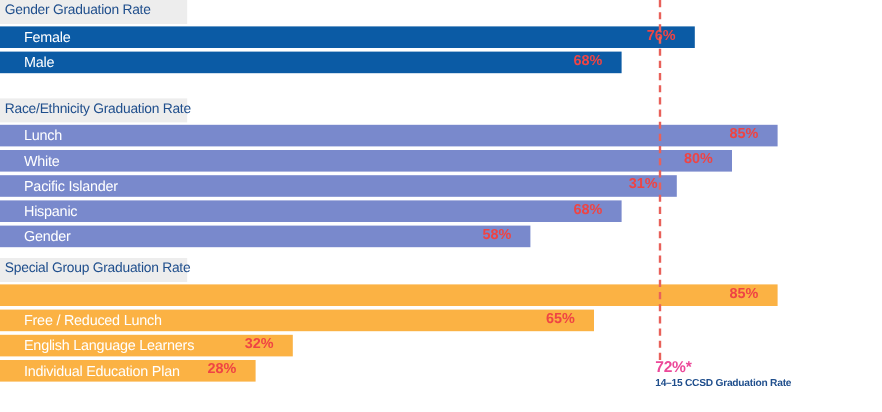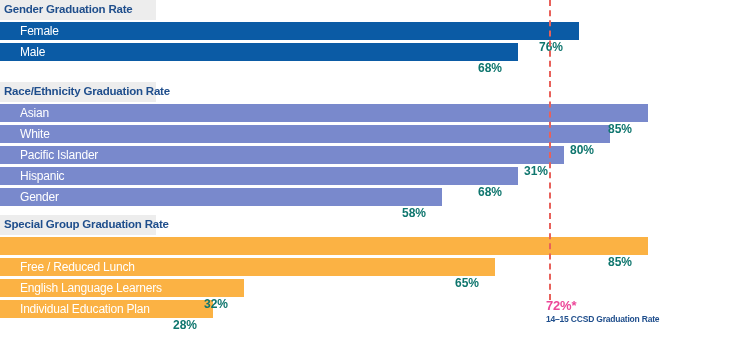--- a/index.html
+++ b/index.html
@@ -38,21 +38,21 @@
     height: 20px;
     background: #EDEDED;
     width: 156px;
     z-index: 7;
   }
   .section-title {
     position: absolute;
     left: 4px;
     top: 3px;
     font-size: 11.5px;
-    font-weight: bold;
+    font-weight: normal;
     color: #1F4E8C;
     letter-spacing: -0.2px;
     white-space: nowrap;
   }
 
   .rows { position: relative; margin-top: 2px; }
 
   
   .row {
     position: relative;
@@ -72,24 +72,24 @@
     left: 20px;
     top: 2px;
     font-size: 12px;
     color: #ffffff;
     white-space: nowrap;
     z-index: 3;
     letter-spacing: -0.2px;
   }
   .bar-value {
     position: absolute;
-    top: 18px;
+    top: 0;
     font-size: 12px;
     font-weight: bold;
-    color: #0f766e;
+    color: #ef4444;
     white-space: nowrap;
     z-index: 3;
   }
 
   
   .footnote {
     position: absolute;
     z-index: 8;
     white-space: nowrap;
   }
@@ -132,21 +132,21 @@
       </div>
   </div>
 
   <div class="section" id="section-1" style="top:82px;">
     <div class="section-header">
       <div class="section-title">Race/Ethnicity Graduation Rate</div>
     </div>
     <div class="rows" id="rows-1">
         <div class="row">
           <div class="bar" style="width: 648px; background: rgb(121, 137, 204);"></div>
-          <div class="bar-label">Asian</div>
+          <div class="bar-label">Lunch</div>
           <div class="bar-value" style="left: 608px;">85%</div>
         </div>
         <div class="row">
           <div class="bar" style="width: 610px; background: rgb(121, 137, 204);"></div>
           <div class="bar-label">White</div>
           <div class="bar-value" style="left: 570px;">80%</div>
         </div>
         <div class="row">
           <div class="bar" style="width: 564px; background: rgb(121, 137, 204);"></div>
           <div class="bar-label">Pacific Islander</div>

